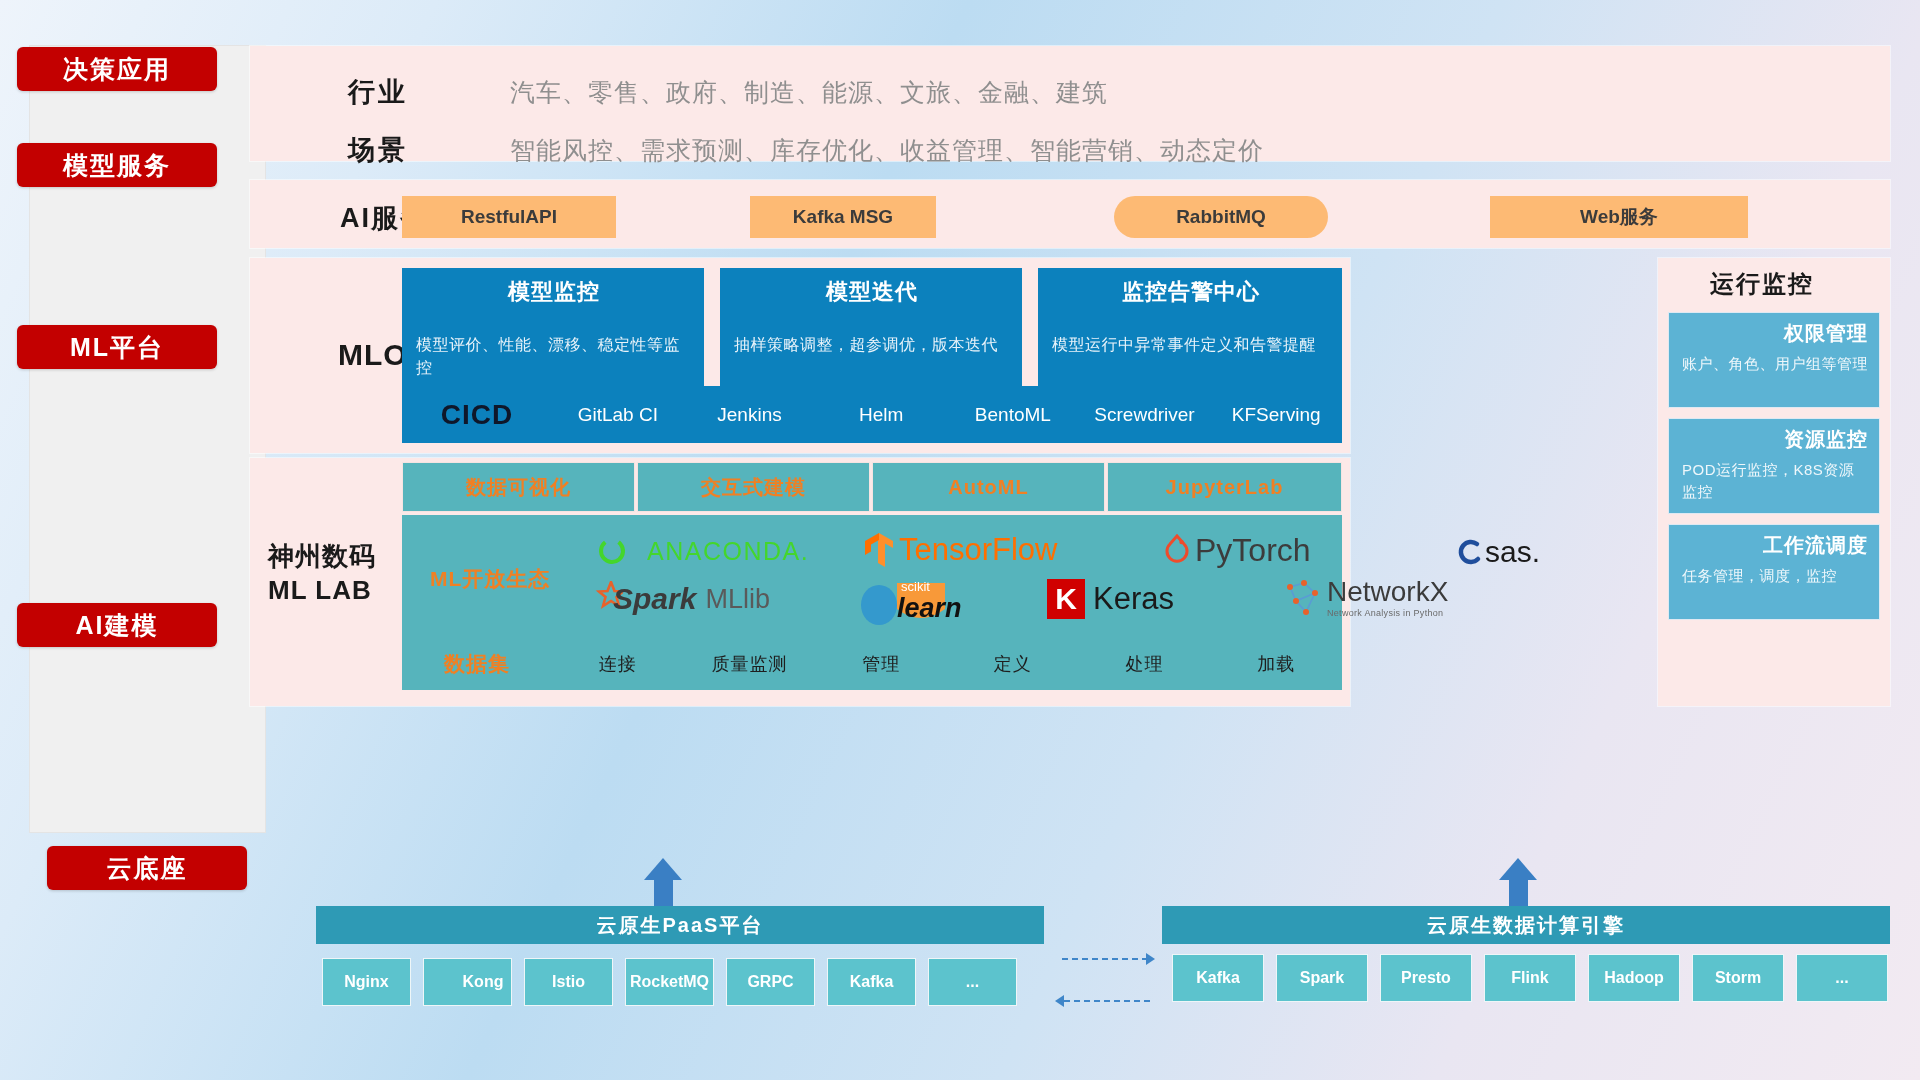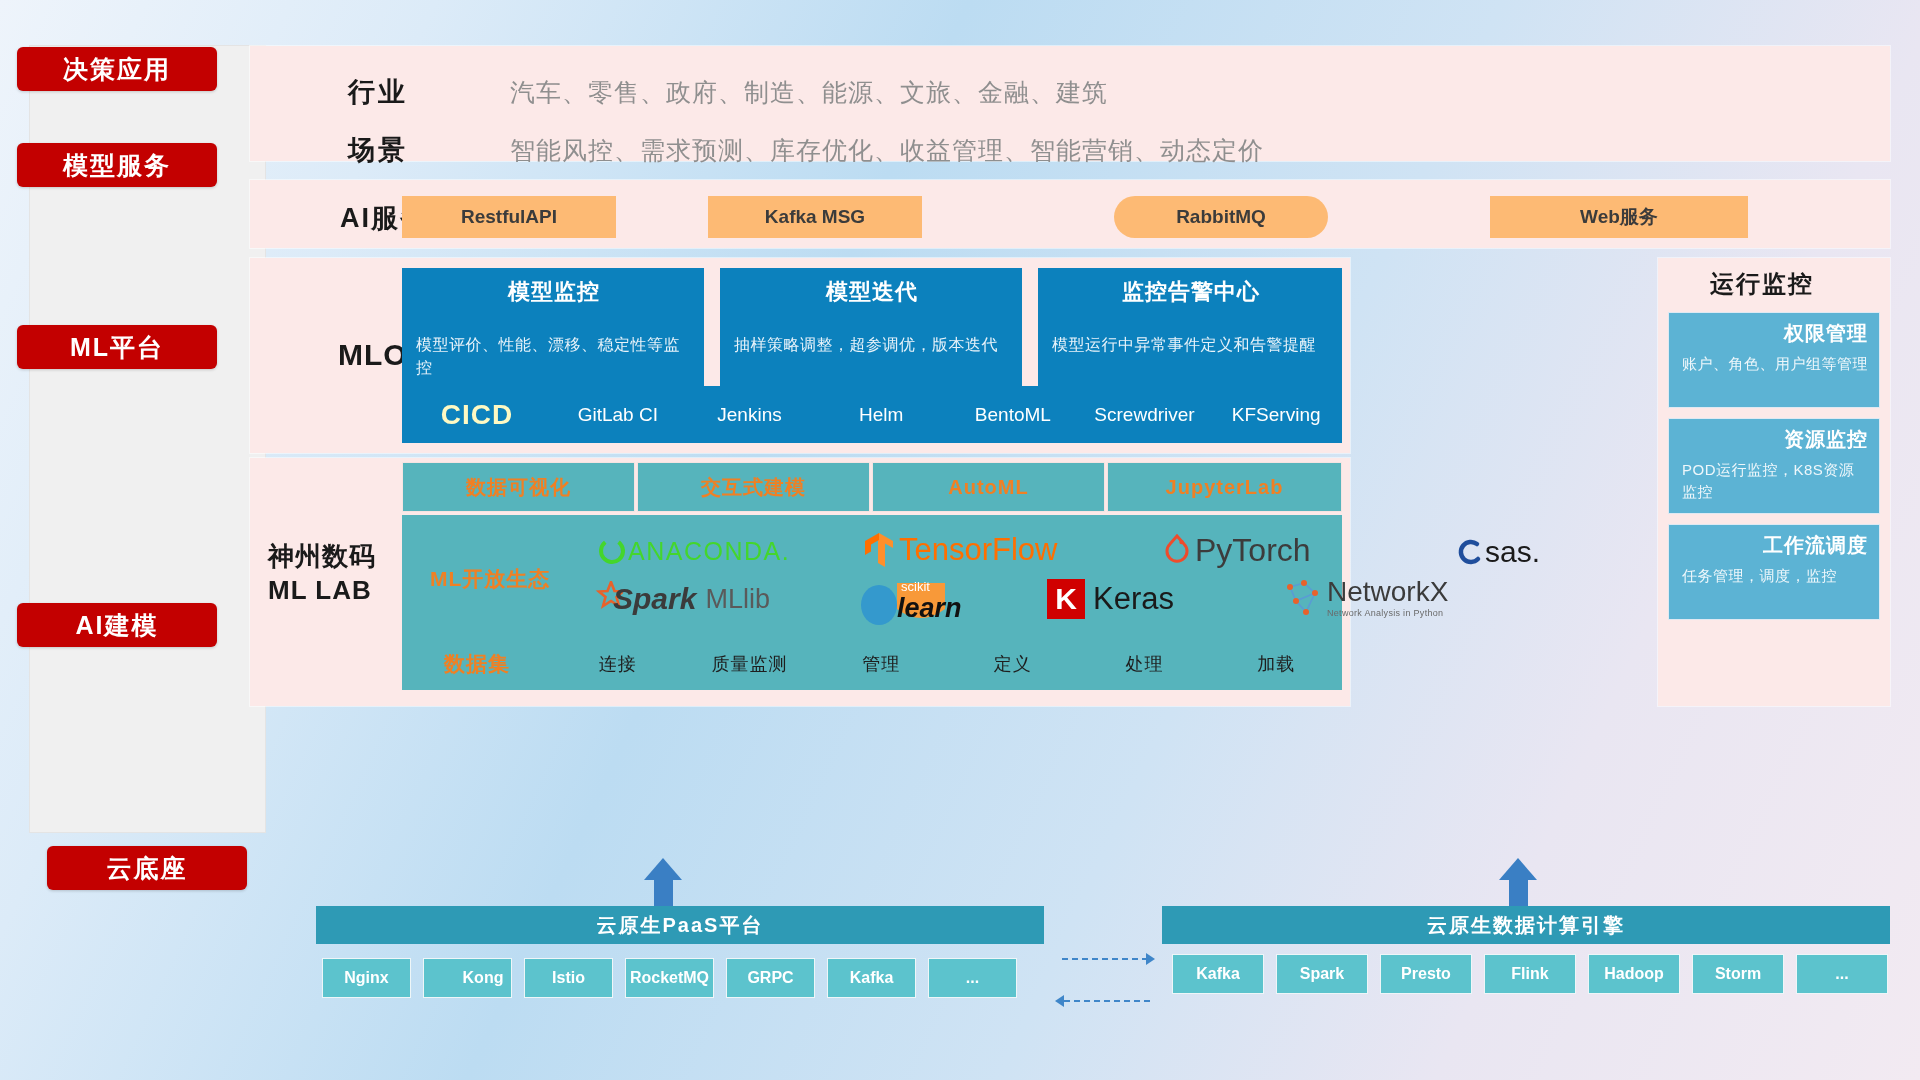--- a/index.html
+++ b/index.html
@@ -107,21 +107,21 @@
     font-size: 16px; line-height: 1.45; color: #e8f3fa; letter-spacing: .5px;
   }
   #cicd-strip {
     position: absolute;
     left: 402px; top: 386px;
     width: 940px; height: 57px;
     background: #0c81bd;
     display: flex; align-items: center;
   }
   #cicd-strip .cicd-title {
-    color: #fef9c3; font-size: 28px; font-weight: bold;
+    color: #0f172a; font-size: 28px; font-weight: bold;
     width: 150px; text-align: center; flex: none; letter-spacing: 1px;
   }
   #cicd-strip .cicd-item {
     color: #fff; font-size: 19px; text-align: center;
     flex: 1 1 0; line-height: 1.05;
   }
 
   
   #lab-mllab { left: 268px; top: 540px; font-size: 26px; line-height: 1.3; letter-spacing: 1px; }
   .lab-tab {
@@ -185,21 +185,21 @@
     color: #fff;
     font-size: 20px; font-weight: bold;
     display: flex; align-items: center; justify-content: center;
     letter-spacing: 2px;
   }
   #plat-left  { left: 316px;  top: 906px; width: 728px; }
   #plat-right { left: 1162px; top: 906px; width: 728px; }
 
   .tech-chip {
     position: absolute;
-    height: 40px;
+    height: 48px;
     background: #5cc3cd;
     color: #fff;
     font-size: 16px; font-weight: bold;
     display: flex; align-items: center; justify-content: center;
     text-align: center; line-height: 1.1;
     border: 1px solid #eef6f8;
     box-sizing: border-box;
     padding: 0 4px;
   }
   .arrow-stem { position: absolute; background: #3a7fc4; }
@@ -247,21 +247,21 @@
 <div class="rowlabel" id="lab-industry">行业</div>
 <div class="apps-text" id="txt-industry">汽车、零售、政府、制造、能源、文旅、金融、建筑</div>
 <div class="rowlabel" id="lab-scenario">场景</div>
 <div class="apps-text" id="txt-scenario">智能风控、需求预测、库存优化、收益管理、智能营销、动态定价</div>
 
 <div class="band" id="band-service"></div>
 <div class="rowlabel" id="lab-aisvc">AI服务</div>
 <div class="svc-btn" style="left:402px;width:214px;">
   <span>RestfulAPI</span>
 </div>
-<div class="svc-btn" style="left:708px;width:214px;">
+<div class="svc-btn" style="left:750px;width:186px;">
   <span>Kafka MSG</span>
 </div>
 <div class="svc-btn" style="left:1114px;width:214px;border-radius:21px;">
   <span>RabbitMQ</span>
 </div>
 <div class="svc-btn" style="left:1490px;width:258px;">
   <span>Web服务</span>
 </div>
 
 <div class="band" id="band-mlops"></div>
@@ -307,21 +307,21 @@
   <span>JupyterLab</span>
 </div>
 
 <div id="eco-strip">
   <div id="eco-label">ML开放生态</div>
 
   <div class="logo" style="left:195px;top:21px;">
     <svg width="30" height="30" viewBox="0 0 30 30">
       <circle cx="15" cy="15" r="11" fill="none" stroke="#44d62c" stroke-width="4" stroke-dasharray="52 14" transform="rotate(-40 15 15)"></circle>
     </svg>
-    <span class="logo-txt" style="color:#44d62c;font-size:25px;letter-spacing:1.5px;margin-left:1px;">ANACONDA</span>
+    <span class="logo-txt" style="color:#44d62c;font-size:25px;letter-spacing:1.5px;margin-left:20px;">ANACONDA</span>
     <span style="color:#44d62c;font-size:25px;">.</span>
   </div>
 
   <div class="logo" style="left:460px;top:16px;">
     <svg width="34" height="38" viewBox="0 0 34 38">
       <polygon points="17,2 31,10 31,17 23,12.5 23,36 16,32 16,8.5" fill="#ff8f2b"></polygon>
       <polygon points="17,2 3,10 3,24 9,20.5 9,13.5 17,9" fill="#ff6f00"></polygon>
     </svg>
     <span class="logo-txt" style="color:#ff6f00;font-size:31px;margin-left:3px;">TensorFlow</span>
   </div>

